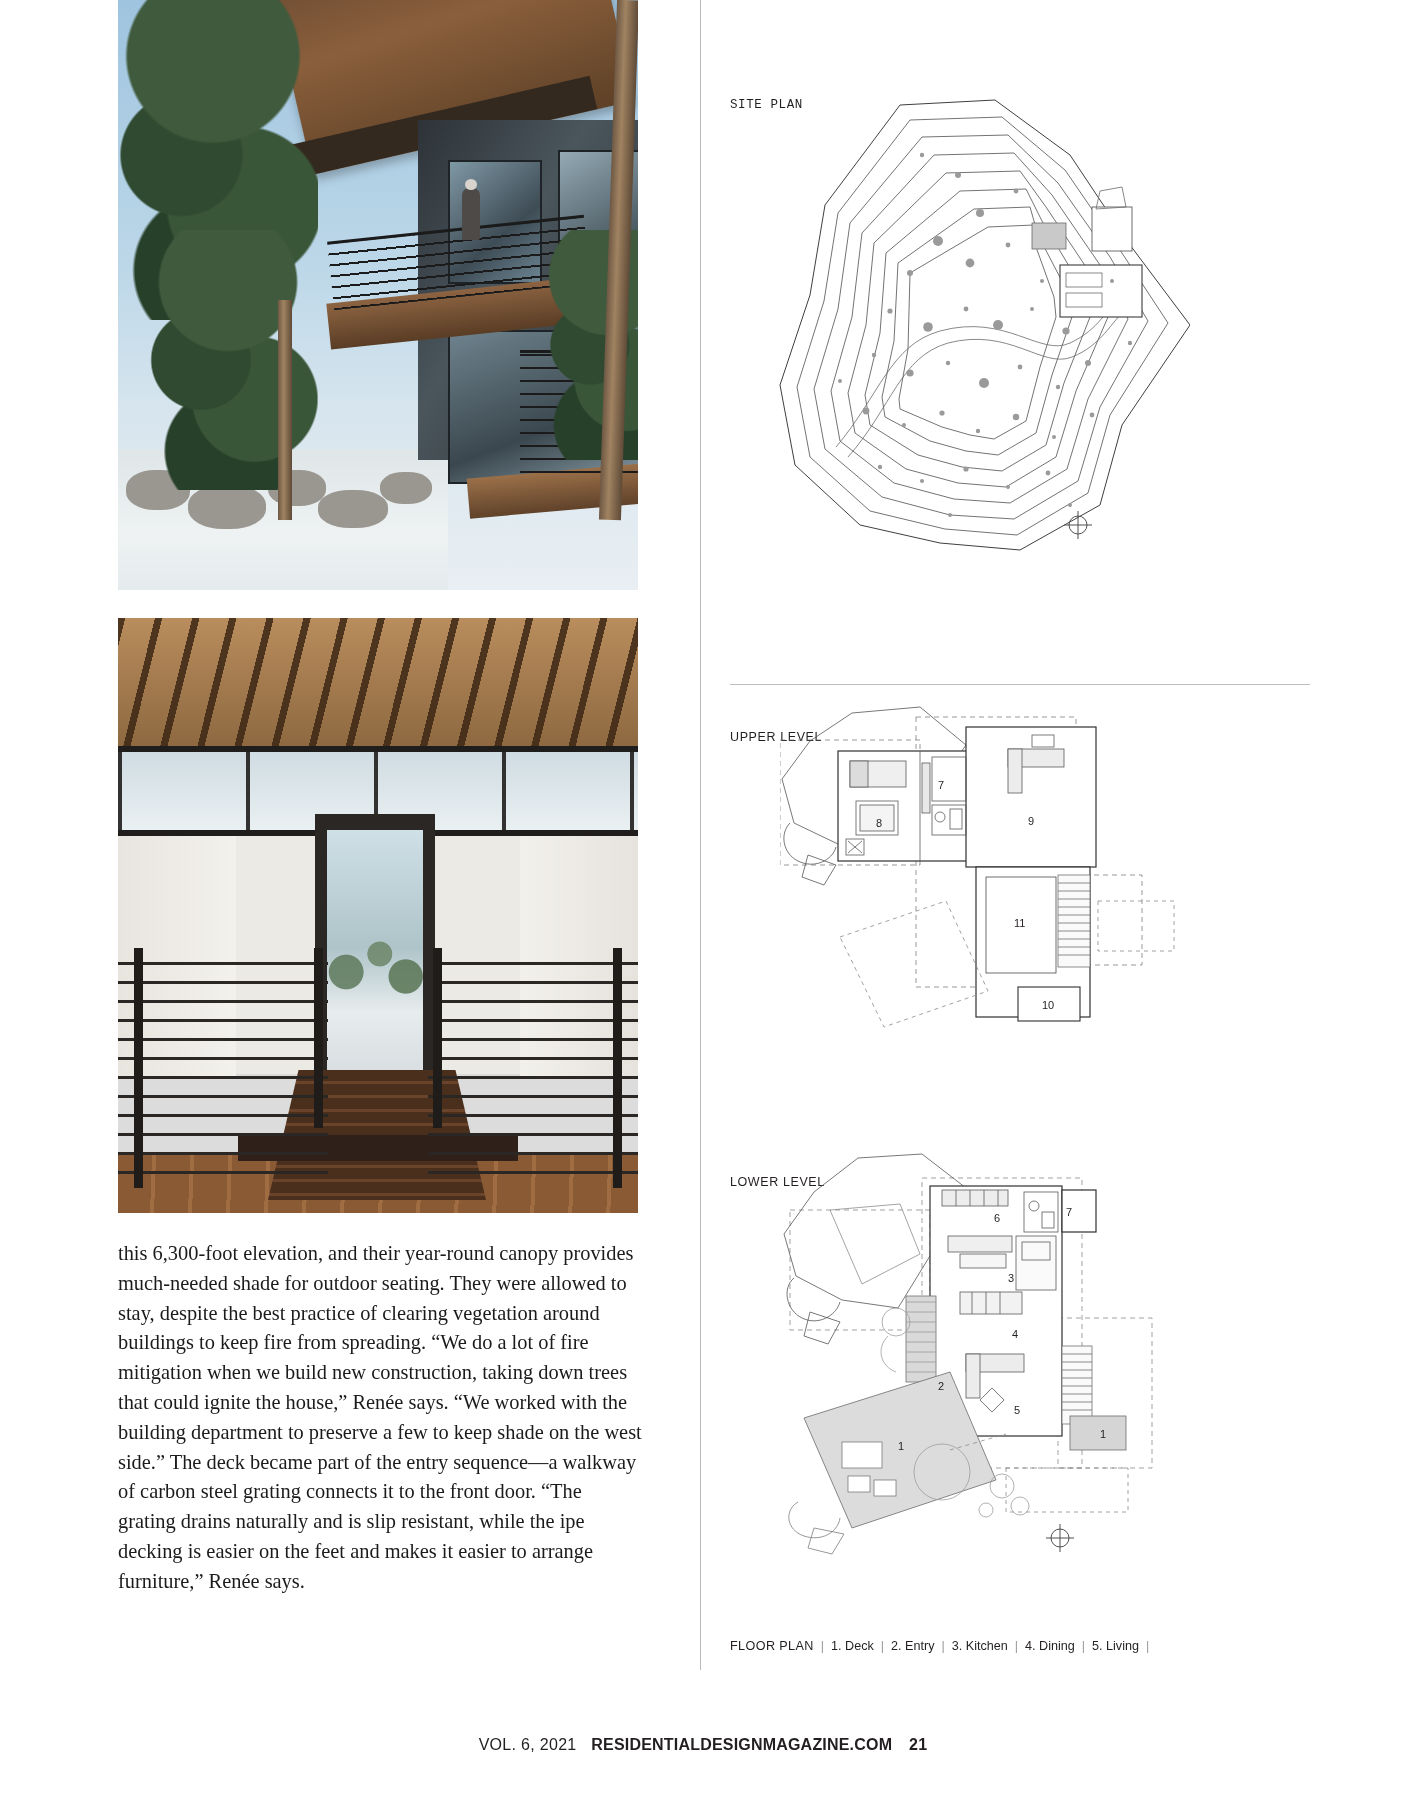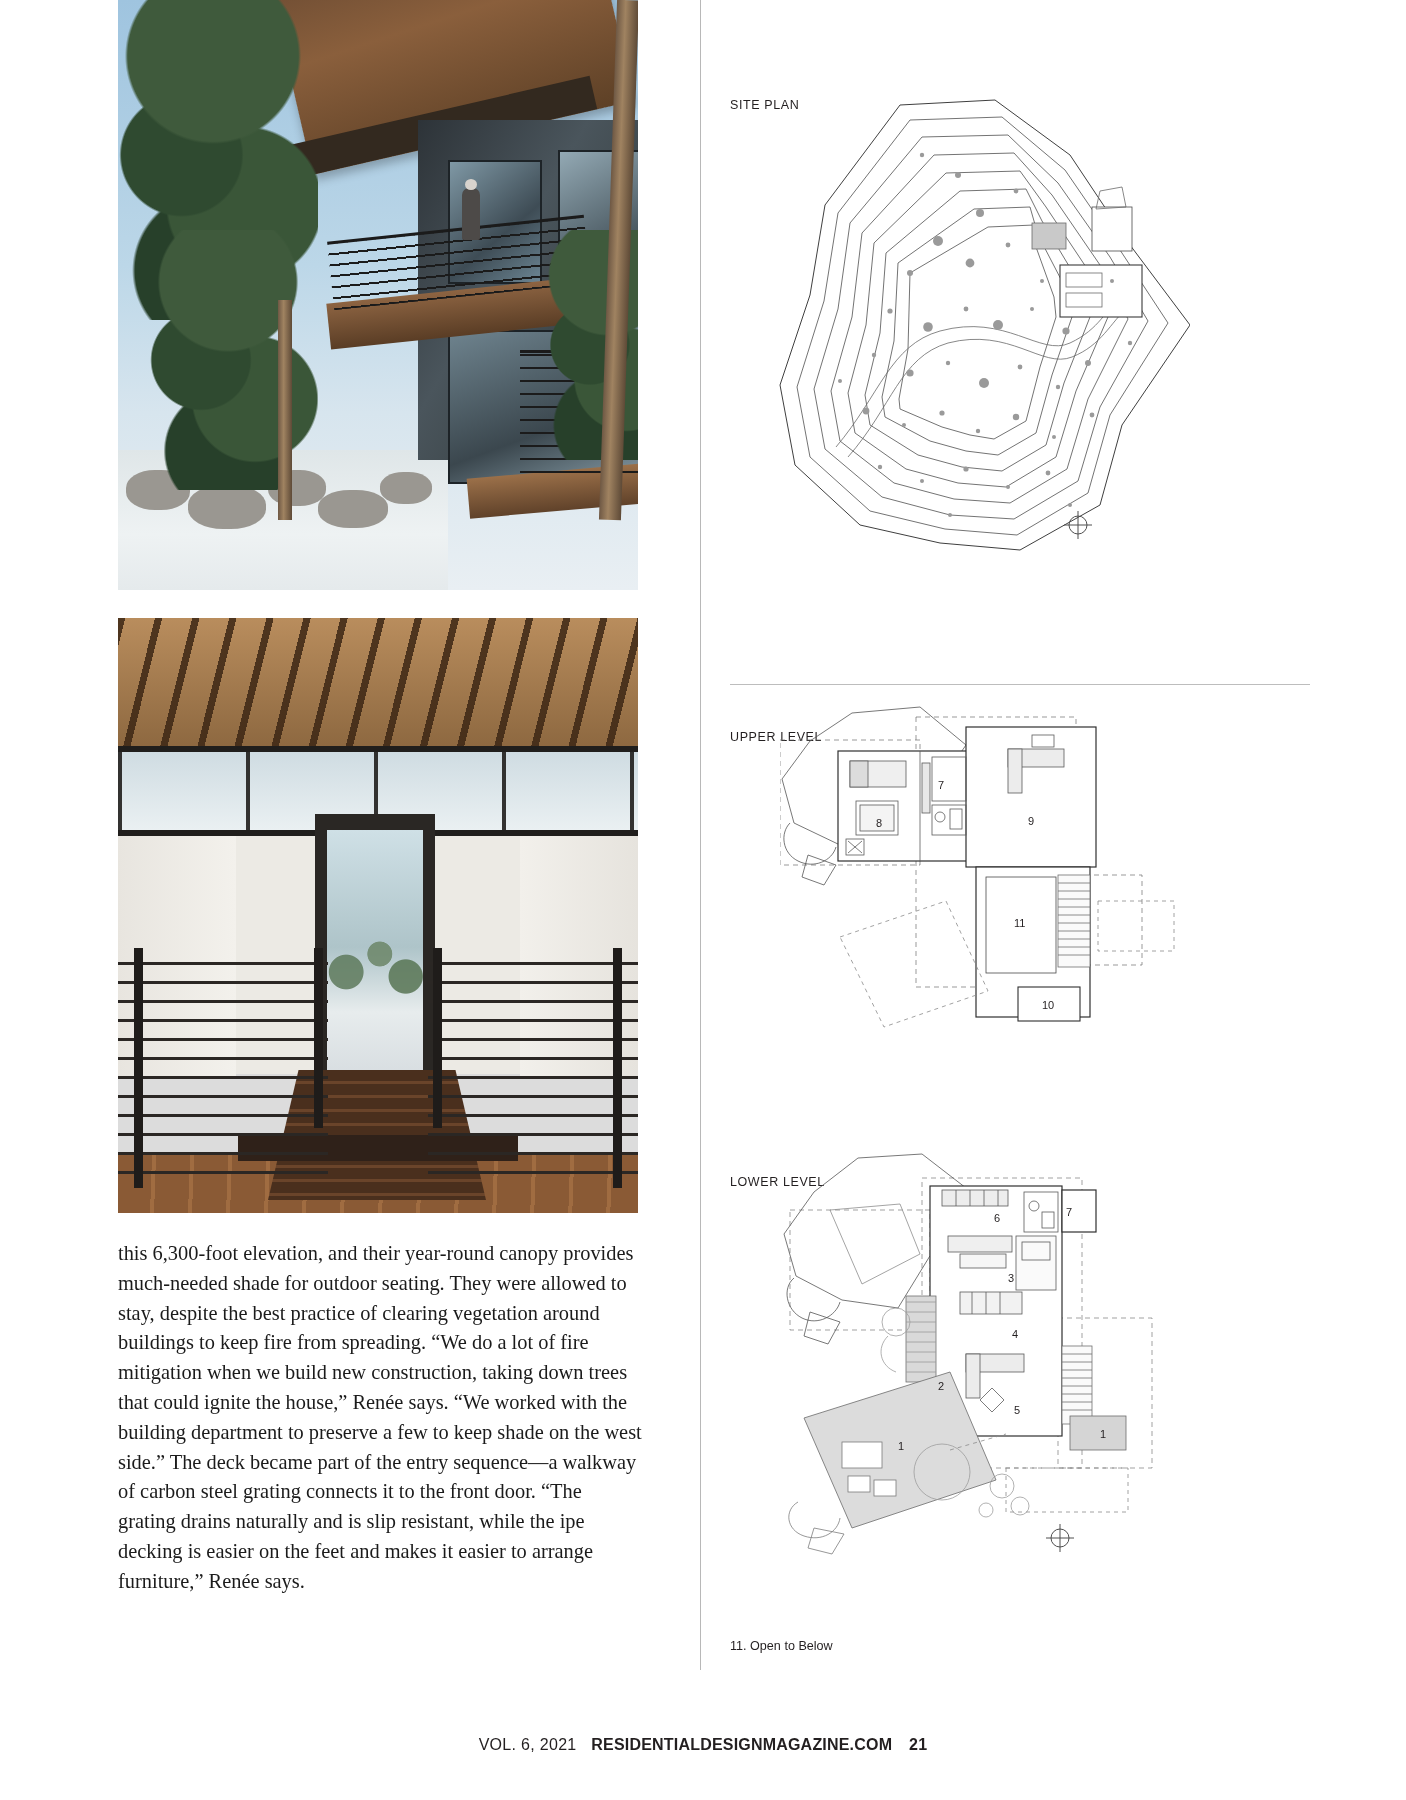--- a/index.html
+++ b/index.html
@@ -286,21 +286,21 @@
     line-height: 29.8px;
     color: #1b1b1b;
     text-align: left;
   }
   .plan-label {
     font-family: "Liberation Sans", sans-serif;
     font-size: 12.5px;
     letter-spacing: 0.6px;
     color: #231f20;
   }
-  .sec-site { position: absolute; left: 730px; top: 98px; }
+  .sec-site { position: absolute; left: 730px; top: 98px; font-family: Liberation Mono, monospace; }
   .sec-upper { position: absolute; left: 730px; top: 730px; }
   .sec-lower { position: absolute; left: 730px; top: 1175px; }
 
   .hrule {
     position: absolute;
     left: 730px;
     top: 684px;
     width: 580px;
     height: 1px;
     background: #bdbdbd;
@@ -654,21 +654,21 @@
     </g>
     <g stroke="#4f4f4f" stroke-width="1" fill="none">
       <circle cx="290" cy="388" r="9"></circle>
       <line x1="290" y1="374" x2="290" y2="402"></line>
       <line x1="276" y1="388" x2="304" y2="388"></line>
     </g>
   </svg>
 
   <div class="legend">
     <div class="lg-row">
-      <span>11. Open to Below</span>
+      <span class="hd">FLOOR PLAN</span><span class="sep">|</span><span>1. Deck</span><span class="sep">|</span><span>2. Entry</span><span class="sep">|</span><span>3. Kitchen</span><span class="sep">|</span><span>4. Dining</span><span class="sep">|</span><span>5. Living</span><span class="sep">|</span>
     </div>
   </div>
 
   <div class="footer">
     <span class="vol">VOL. 6, 2021</span>
     <span class="site">RESIDENTIALDESIGNMAGAZINE.COM</span>
     <span class="pg">21</span>
   </div>
 
 </div>

